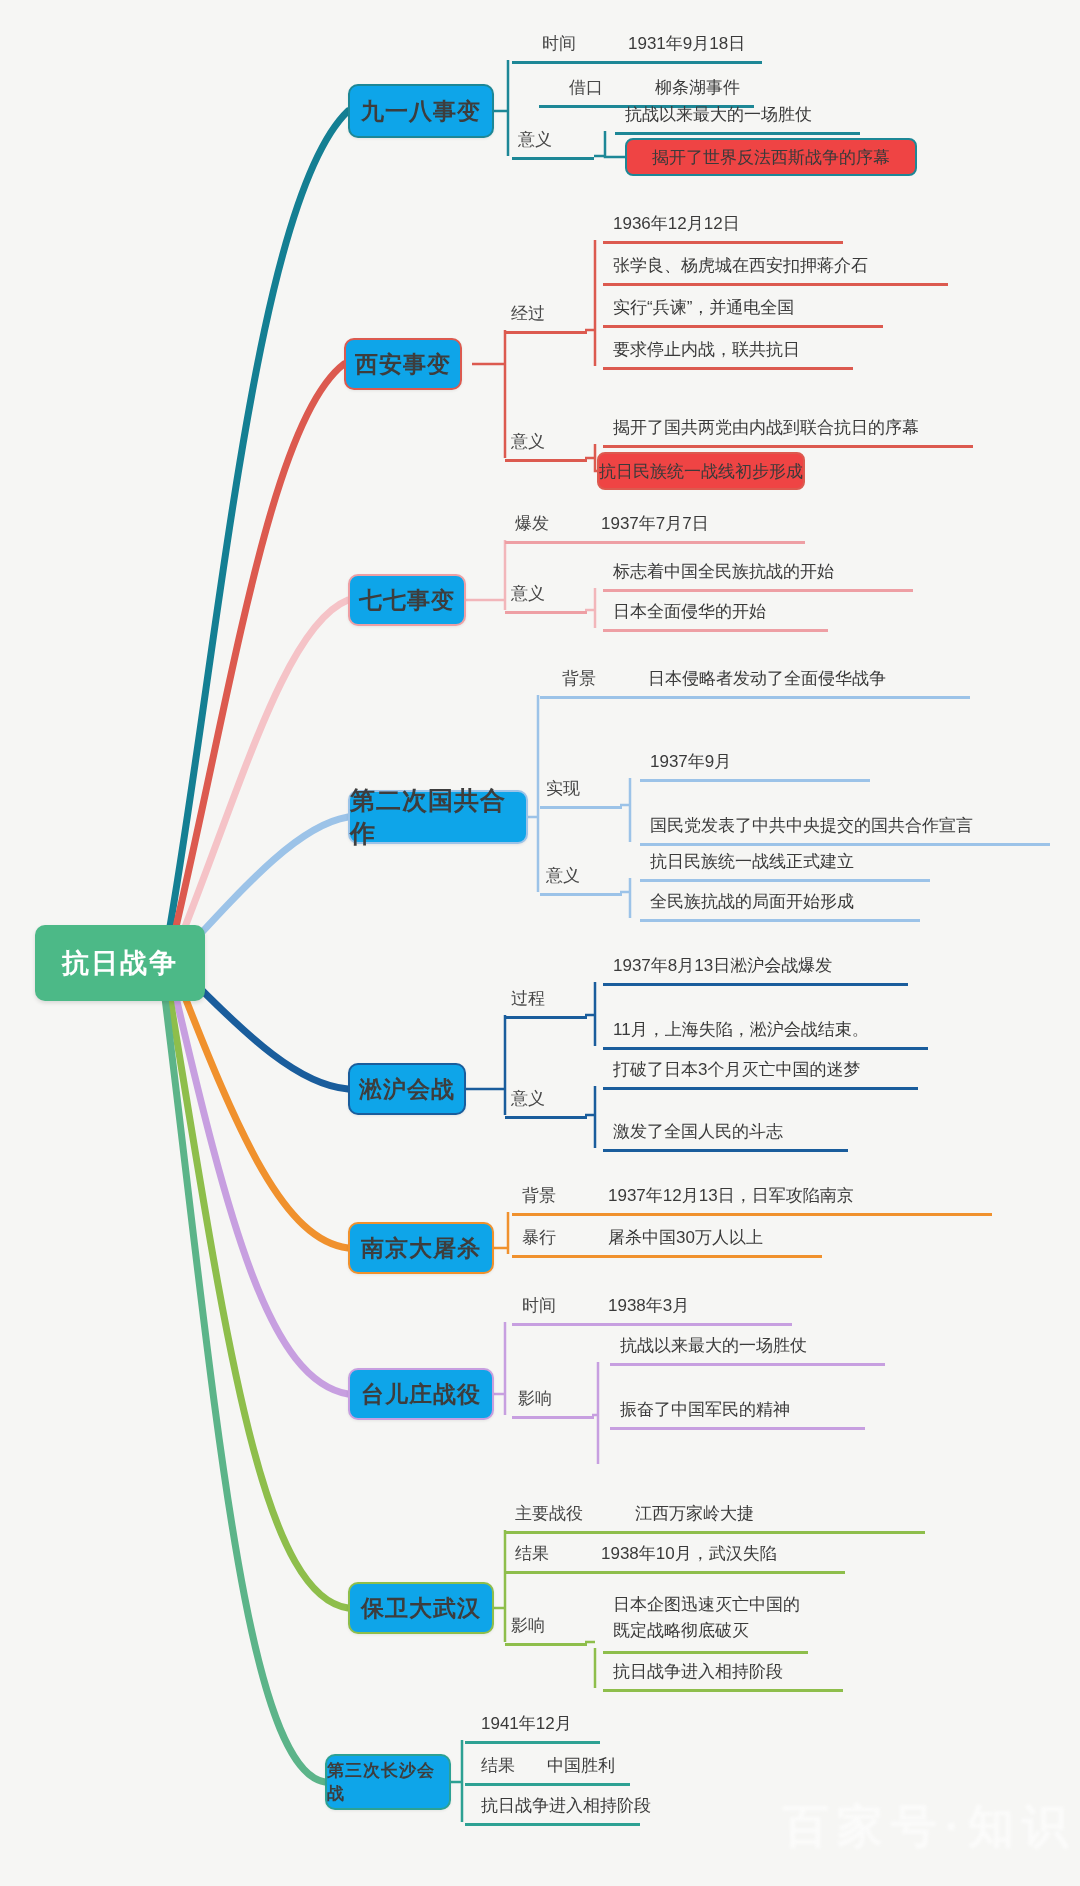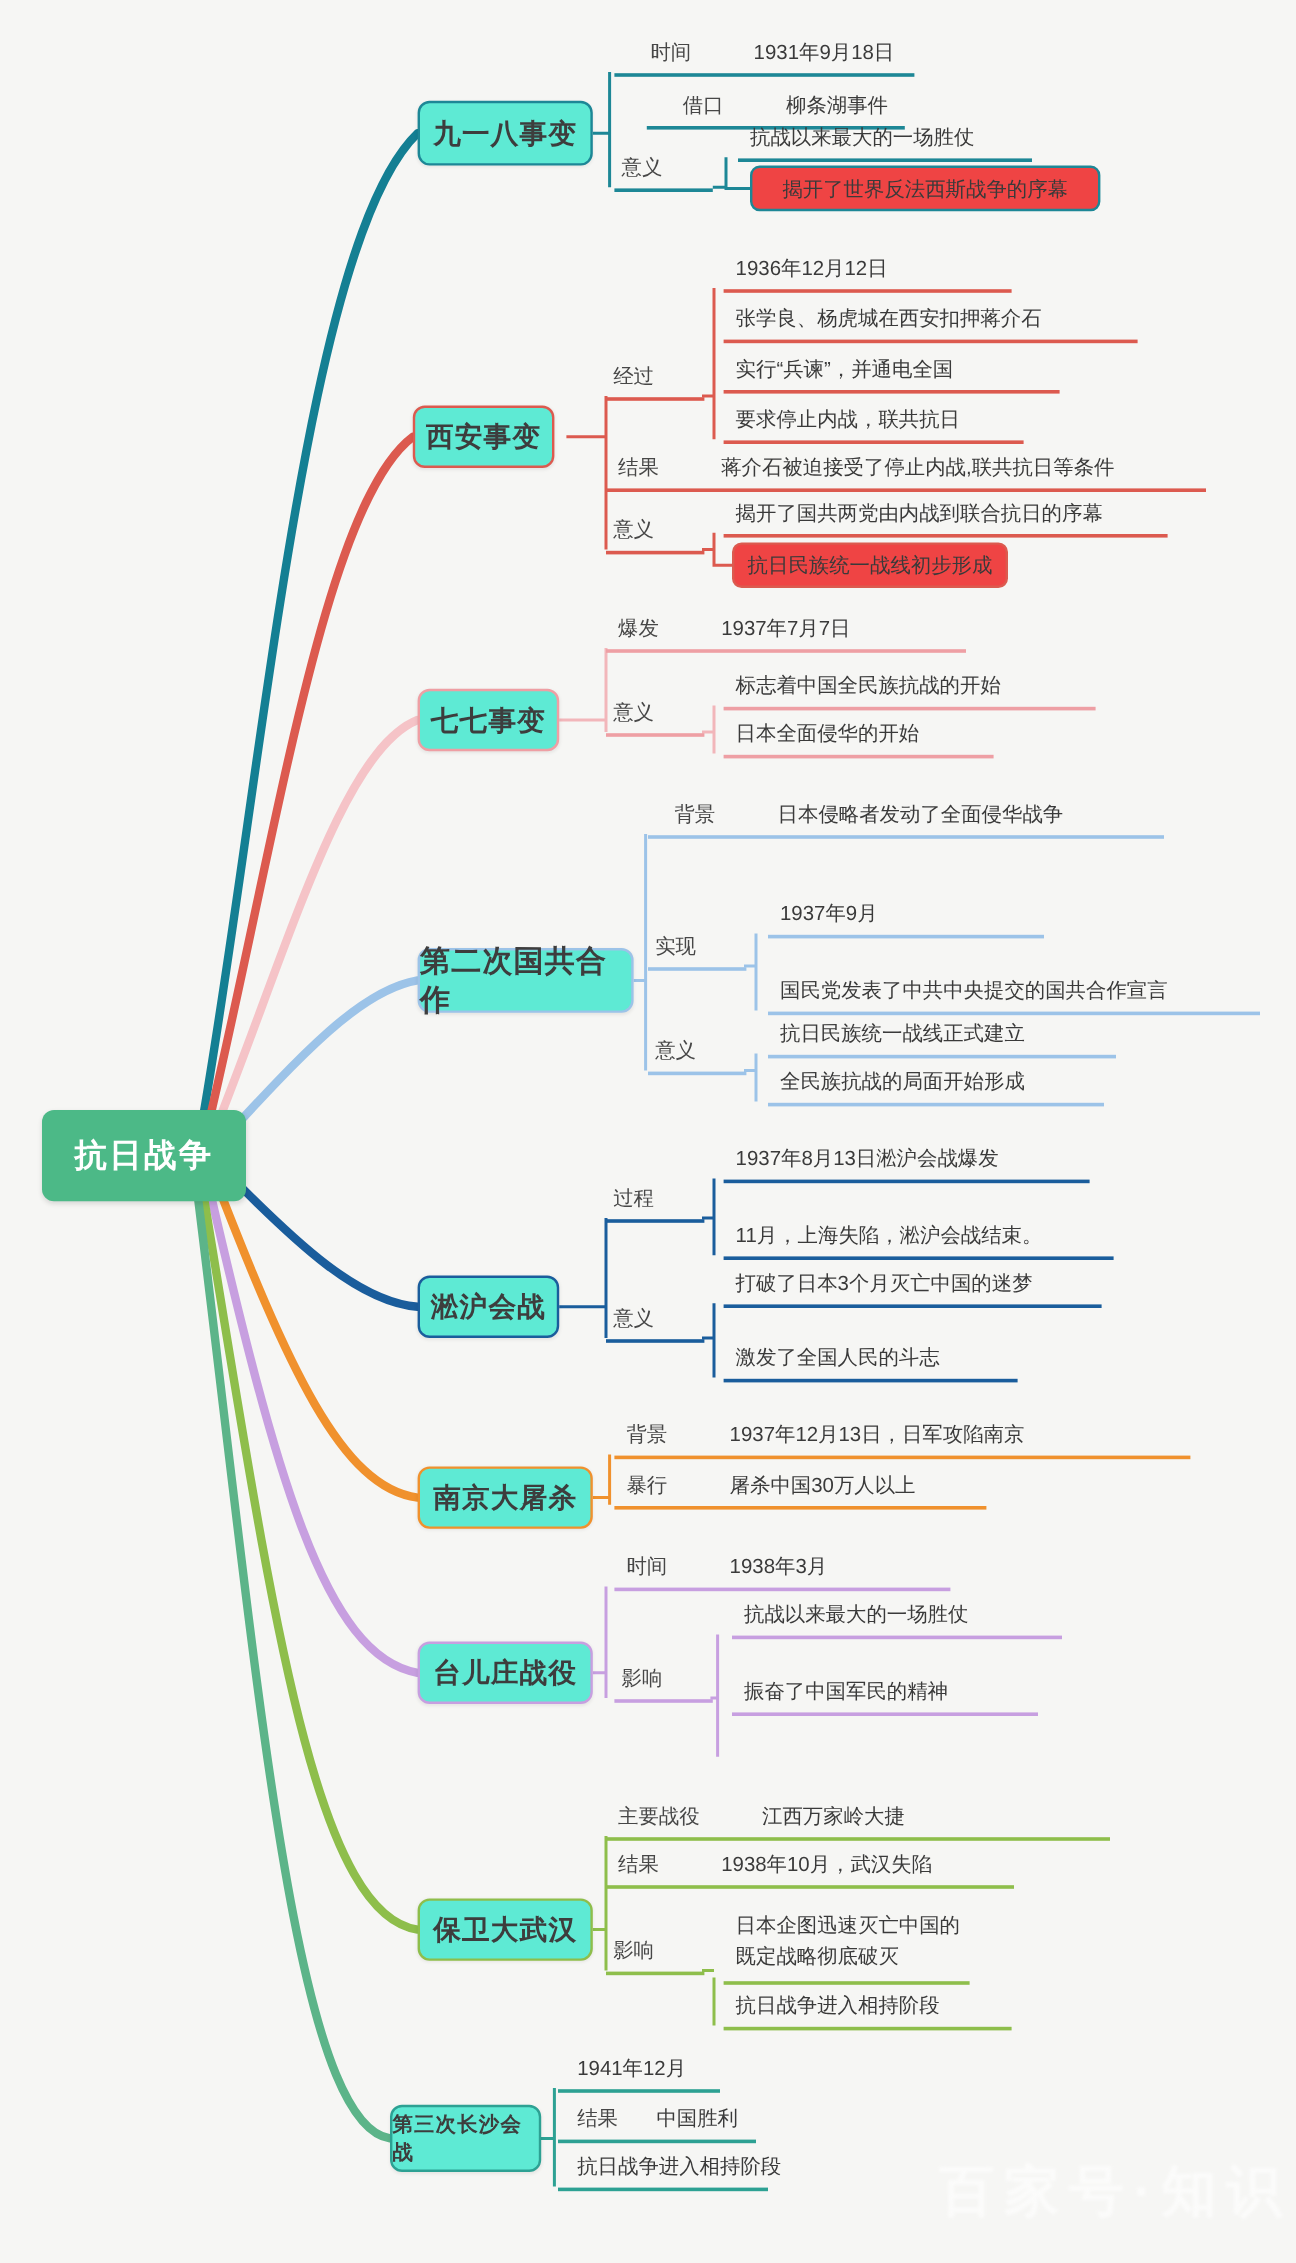--- a/index.html
+++ b/index.html
@@ -1,20 +1,20 @@
 <!DOCTYPE html>
 <html><head>
 <meta charset="utf-8">
 <style>
   html,body{margin:0;padding:0;background:#f6f6f4;}
   .page{position:relative;width:1080px;height:1886px;background:#f6f6f4;overflow:hidden;
         font-family:"Liberation Sans","DejaVu Sans",sans-serif;}
   .wires{position:absolute;left:0;top:0;z-index:1;}
   .branch{position:absolute;left:0;top:0;width:100%;height:100%;z-index:2;pointer-events:none;}
-  .nbox{position:absolute;border:2.5px solid var(--c);border-radius:10px;background:#5eead4;
+  .nbox{position:absolute;border:2.5px solid var(--c);border-radius:10px;background:#0ea5e9;
         display:flex;align-items:center;justify-content:center;font-size:23px;font-weight:700;
         color:#3d3d3d;box-shadow:0 1px 3px rgba(0,0,0,.07);box-sizing:border-box;letter-spacing:1px;}
   .root{position:absolute;left:35px;top:925px;width:170px;height:76px;background:#4cb987;border-radius:10px;
         display:flex;align-items:center;justify-content:center;font-size:27px;font-weight:700;color:#ffffff;
         z-index:3;letter-spacing:2px;box-shadow:0 2px 4px rgba(0,0,0,.12);}
   .row{position:absolute;border-bottom:3px solid var(--c);padding:0 8px 6px 10px;font-size:17px;
        color:#3a3a3a;white-space:nowrap;box-sizing:border-box;}
   .row .k{display:inline-block;min-width:86px;color:#474747;}
   .kstub{position:absolute;border-bottom:3px solid var(--c);padding:0 0 6px 6px;font-size:17px;
          color:#474747;width:82px;box-sizing:border-box;white-space:nowrap;}
@@ -64,24 +64,23 @@
     <div class="lbox" style="left:625px;top:138px;width:292px;height:38px">揭开了世界反法西斯战争的序幕</div>
   </div>
 
   <div class="branch" style="--c:#dc5a4f">
     <div class="nbox" style="left:344px;top:338px;width:118px;height:52px">西安事变</div>
     <div class="kstub" style="left:505px;top:302px">经过</div>
     <div class="row" style="left:603px;top:212px;width:240px"><span class="v">1936年12月12日</span></div>
     <div class="row" style="left:603px;top:254px;width:345px"><span class="v">张学良、杨虎城在西安扣押蒋介石</span></div>
     <div class="row" style="left:603px;top:296px;width:280px"><span class="v">实行“兵谏”，并通电全国</span></div>
     <div class="row" style="left:603px;top:338px;width:250px"><span class="v">要求停止内战，联共抗日</span></div>
-    <div class="row" style="left:505px;top:378px;width:500px"><span class="k">结果</span><span class="v">蒋介石被迫接受了停止内战,联共抗日等条件</span></div>
     <div class="kstub" style="left:505px;top:430px">意义</div>
     <div class="row" style="left:603px;top:416px;width:370px"><span class="v">揭开了国共两党由内战到联合抗日的序幕</span></div>
-    <div class="lbox" style="left:610px;top:452px;width:230px;height:38px">抗日民族统一战线初步形成</div>
+    <div class="lbox" style="left:597px;top:452px;width:208px;height:38px">抗日民族统一战线初步形成</div>
   </div>
 
   <div class="branch" style="--c:#ee9fa4">
     <div class="nbox" style="left:348px;top:574px;width:118px;height:52px">七七事变</div>
     <div class="row" style="left:505px;top:512px;width:300px"><span class="k">爆发</span><span class="v">1937年7月7日</span></div>
     <div class="kstub" style="left:505px;top:582px">意义</div>
     <div class="row" style="left:603px;top:560px;width:310px"><span class="v">标志着中国全民族抗战的开始</span></div>
     <div class="row" style="left:603px;top:600px;width:225px"><span class="v">日本全面侵华的开始</span></div>
   </div>
 

